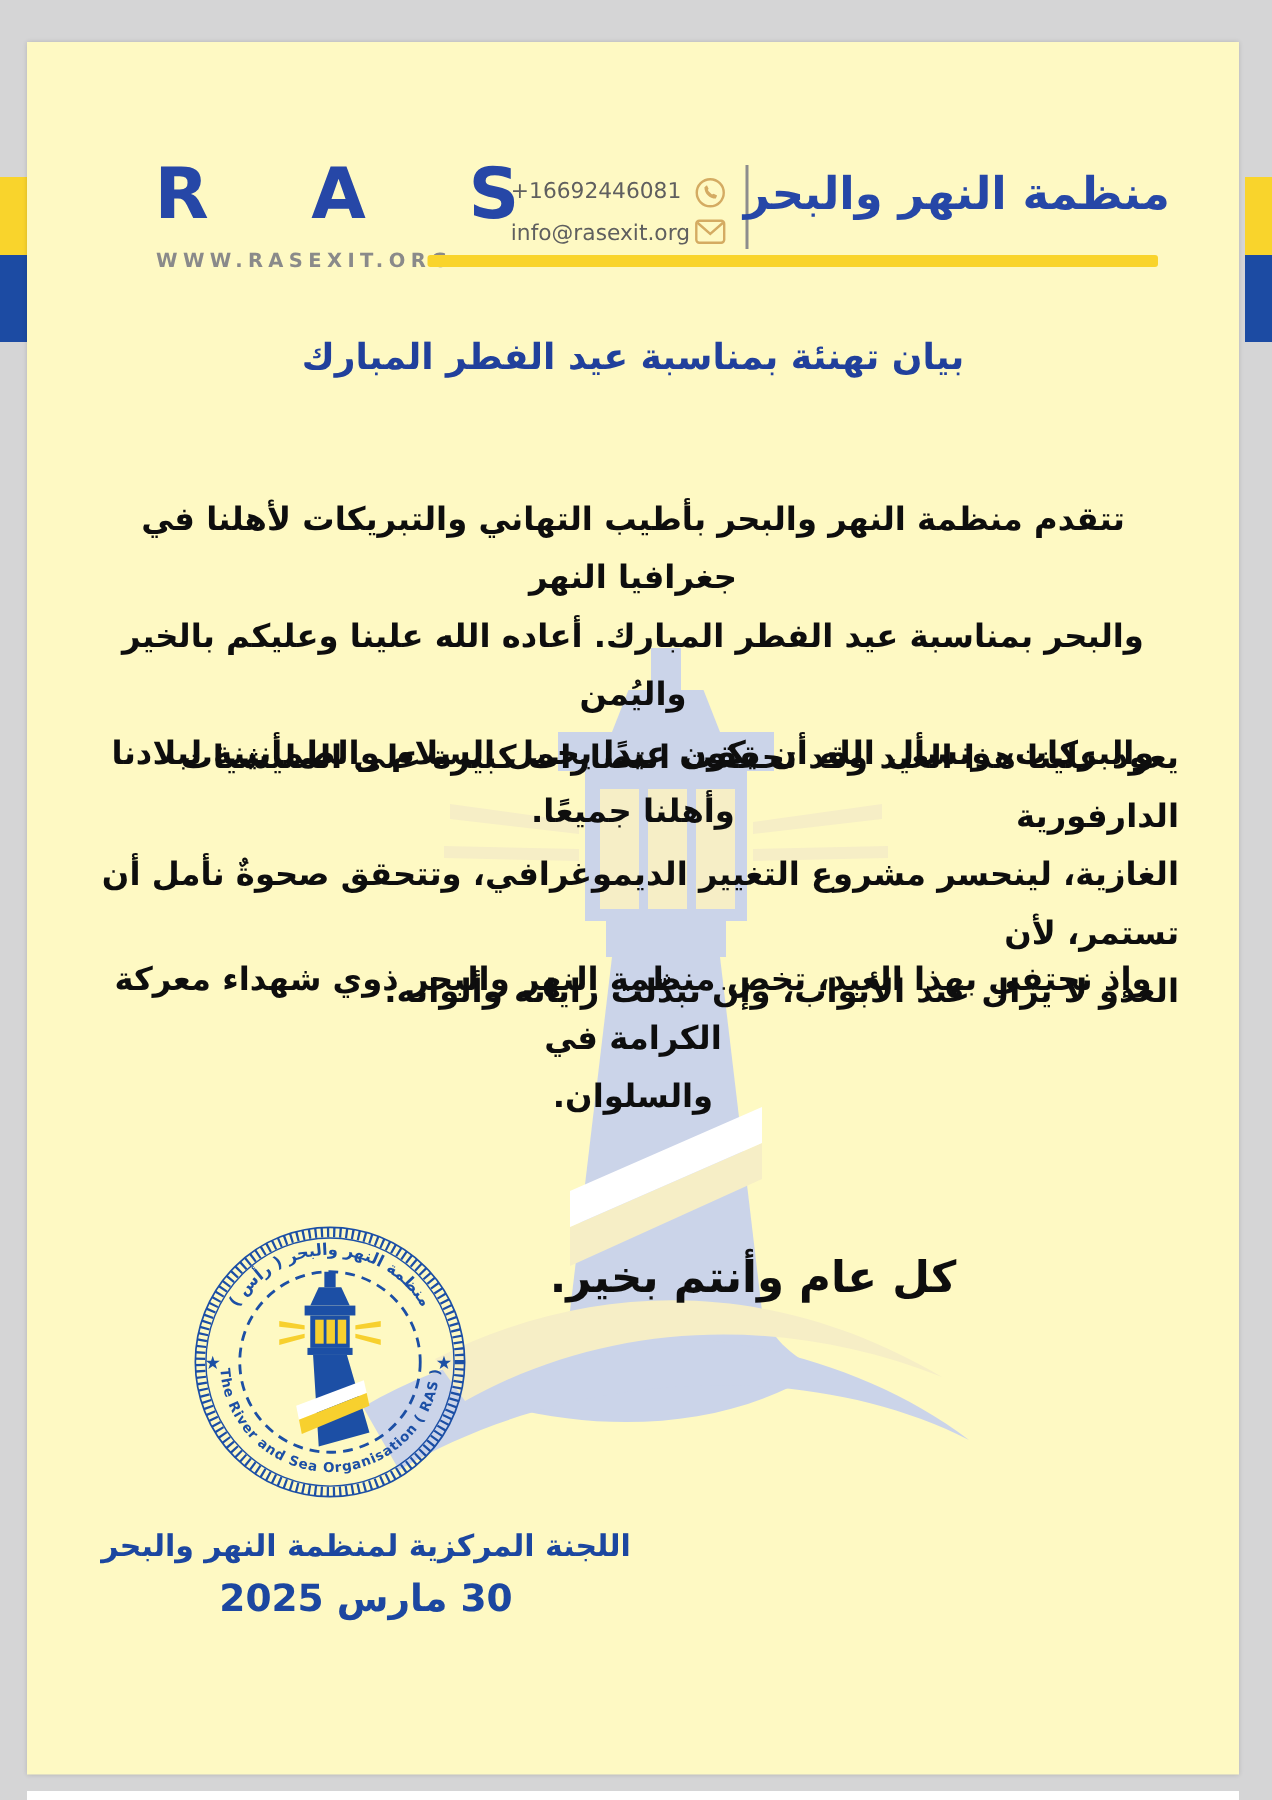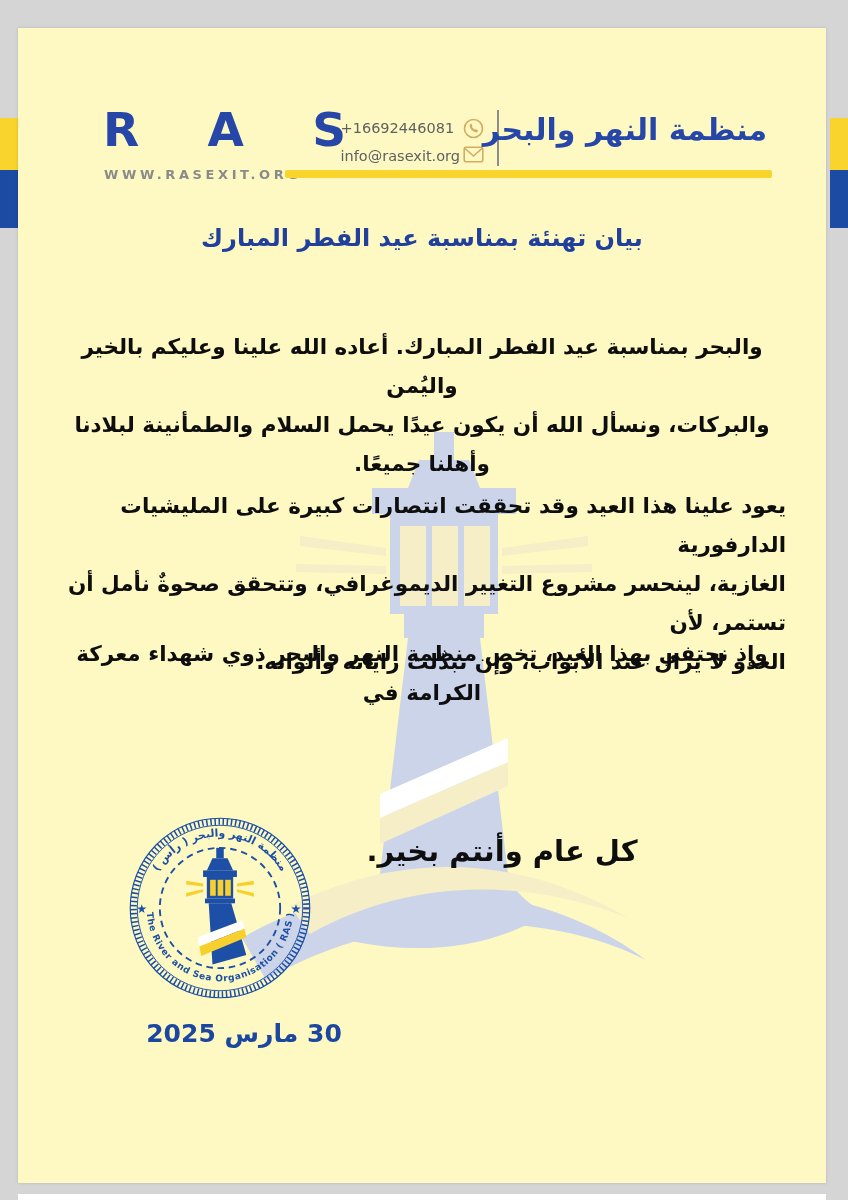--- a/index.html
+++ b/index.html
@@ -32,21 +32,21 @@
     font-size:13px;font-weight:bold;letter-spacing:3.6px;color:#8a8a8a;white-space:nowrap;
   }
   .contact{
     position:absolute;right:366px;top:86px;
     font-size:14.5px;color:#5f5f5f;line-height:28px;white-space:nowrap;
   }
   .icon-col{position:absolute;left:445px;top:90px;display:flex;flex-direction:column;gap:7px;}
   .icon-col svg{display:block;}
   .vdivider{position:absolute;left:479px;top:82px;width:2px;height:56px;background:#8d8d8d;}
   .orgname{
-    position:absolute;left:497px;top:84px;width:252px;text-align:center;direction:rtl;
+    position:absolute;left:510px;top:84px;width:252px;text-align:center;direction:rtl;
     font-size:30px;font-weight:bold;color:#2647a7;white-space:nowrap;
   }
   .yellowbar{position:absolute;left:267px;top:142px;width:487px;height:8px;background:#f9d42c;border-radius:2px;}
   
   .doc-title{
     position:absolute;left:0;right:0;top:196px;text-align:center;direction:rtl;
     font-size:24px;font-weight:bold;color:#21409c;
   }
   
   .watermark{position:absolute;left:208px;top:404px;width:436px;height:600px;z-index:0;}
@@ -130,32 +130,34 @@
       <polygon points="70,132 160,134 160,142 70,140"></polygon>
       <polygon points="362,104 276,116 276,124 362,114"></polygon>
       <polygon points="366,132 276,134 276,142 366,140"></polygon>
       <polygon points="154,386 282,330 282,354 154,412"></polygon>
       <path d="M64,474 C170,420 290,420 402,486 C296,444 180,448 84,502 Z"></path>
     </g>
     <polygon points="154,362 282,306 282,330 154,386" fill="#ffffff"></polygon>
   </svg>
 
   <div class="para" id="p1">
+    <div>تتقدم منظمة النهر والبحر بأطيب التهاني والتبريكات لأهلنا في جغرافيا النهر</div>
     <div>والبحر بمناسبة عيد الفطر المبارك. أعاده الله علينا وعليكم بالخير واليُمن</div>
     <div>والبركات، ونسأل الله أن يكون عيدًا يحمل السلام والطمأنينة لبلادنا وأهلنا جميعًا.</div>
   </div>
 
   <div class="para" id="p2">
     <div>يعود علينا هذا العيد وقد تحققت انتصارات كبيرة على المليشيات الدارفورية</div>
     <div>الغازية، لينحسر مشروع التغيير الديموغرافي، وتتحقق صحوةٌ نأمل أن تستمر، لأن</div>
     <div>العدو لا يزال عند الأبواب، وإن تبدّلت راياته وألوانه.</div>
   </div>
 
   <div class="para" id="p3">
     <div>وإذ نحتفي بهذا العيد، تخص منظمة النهر والبحر ذوي شهداء معركة الكرامة في</div>
+    <div>والسلوان.</div>
   </div>
 
   <div class="closing">كل عام وأنتم بخير.</div>
 
   <svg class="stamp" viewBox="0 0 200 200">
     <circle cx="100" cy="100" r="95.5" fill="none" stroke="#1c4fa5" stroke-width="1.2"></circle>
     <circle cx="100" cy="100" r="92" fill="none" stroke="#1c4fa5" stroke-width="7" stroke-dasharray="1.6 2.8"></circle>
     <circle cx="100" cy="100" r="88" fill="none" stroke="#1c4fa5" stroke-width="1"></circle>
     <circle cx="100" cy="100" r="64" fill="none" stroke="#1c4fa5" stroke-width="2" stroke-dasharray="7 5"></circle>
     <defs>
@@ -183,18 +185,19 @@
       <polygon points="136,71 118,74 118,77 136,75" fill="#f7d02e"></polygon>
       <polygon points="136,84 118,80 118,83 136,88" fill="#f7d02e"></polygon>
       <rect x="84" y="90" width="32" height="5" fill="#1c4fa5"></rect>
       <polygon points="88,95 112,95 128,150 92,160" fill="#1c4fa5"></polygon>
       <polygon points="76,131 124,113 126,122 78,141" fill="#ffffff"></polygon>
       <polygon points="78,141 126,122 128,131 80,151" fill="#f7d02e"></polygon>
     </g>
   </svg>
 
   <div class="footer">
+    <div class="committee">اللجنة المركزية لمنظمة النهر والبحر</div>
     <div class="date">30 مارس 2025</div>
   </div>
 
 </div>
 
 <div class="page2"></div>
 
 </body></html>

